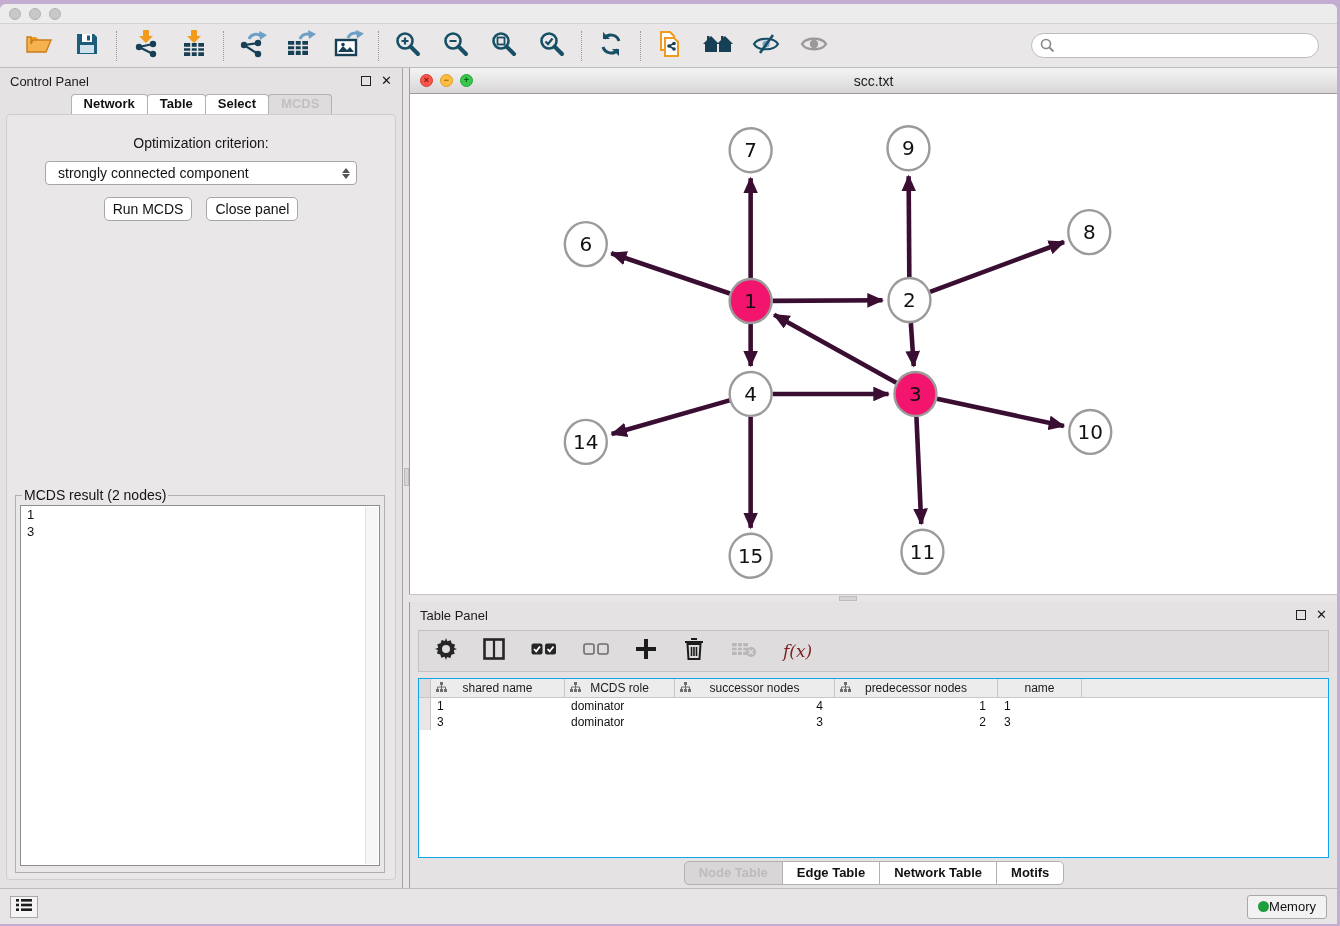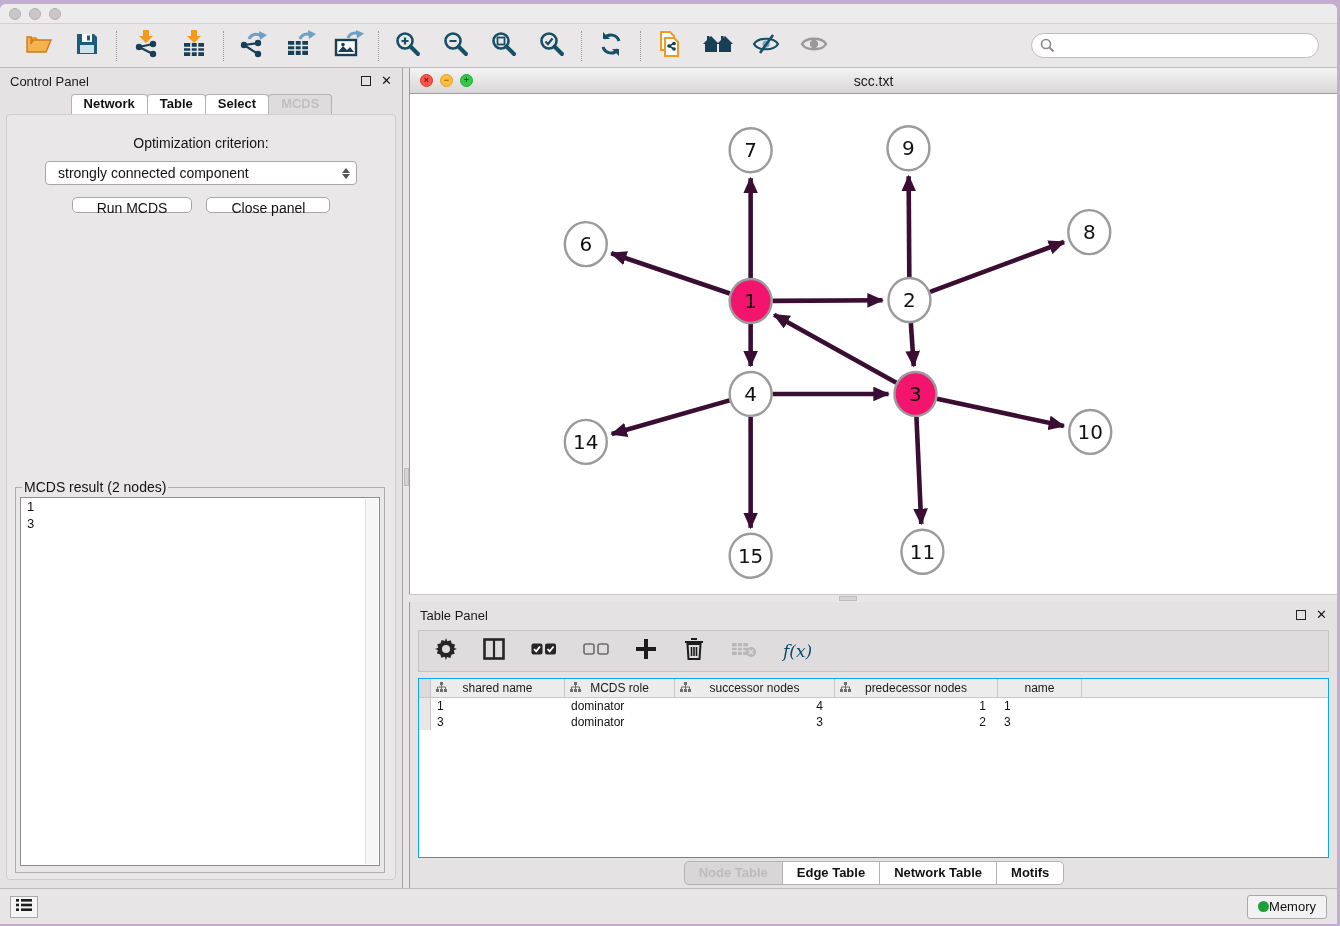--- a/index.html
+++ b/index.html
@@ -50,21 +50,21 @@
     display:flex; flex-direction:column; }
   .opt-label{ text-align:center; font-size:14px; color:#151515; }
   .criterion-select{ margin:10px auto 0; width:312px; height:24px; background:#fff;
     border:1px solid #a8a6a7; border-radius:4px; display:flex; align-items:center;
     padding:0 6px 0 12px; font-size:14px; color:#131313;}
   .sel-chevrons{ margin-left:auto; display:flex; flex-direction:column; gap:1px; align-items:center;}
   .chev-up{ width:0;height:0;border-left:4px solid transparent;border-right:4px solid transparent;border-bottom:5px solid #555;}
   .chev-dn{ width:0;height:0;border-left:4px solid transparent;border-right:4px solid transparent;border-top:5px solid #555;}
   .btn-row{ margin-top:12px; display:flex; justify-content:center; gap:14px; }
   .cp-btn{ background:#fff; border:1px solid #a8a6a7; border-radius:5px; font-size:14px;
-    color:#111; padding:2px 24px; height:16px; font-family:inherit;}
+    color:#111; padding:2px 8px; height:24px; font-family:inherit;}
 
   .result-fieldset{ margin:266px 10px 6px 8px; border:1px solid #b0aeaf; padding:2px 4px 6px 4px;
     flex:1 1 auto; display:flex; flex-direction:column; min-height:0;}
   .result-fieldset legend{ font-size:14px; color:#141414; padding:0 2px; margin-left:2px;}
   .result-box{ flex:1 1 auto; background:#fff; border:1px solid #8e8c8d; position:relative;
     font-size:13px; color:#111; overflow:hidden;}
   .result-line{ padding:1px 0 0 6px; line-height:16px;}
   .result-scroll{ position:absolute; top:1px; right:1px; bottom:1px; width:13px;
     background:#f6f6f6; border-left:1px solid #e2e2e2;}
 
@@ -96,21 +96,21 @@
   .h-grip{ position:absolute; left:430px; top:1px; width:18px; height:5px;
     background:#d6d4d5; border:1px solid #bdbbbc;}
 
   
   .table-panel{ flex:1 1 auto; background:#e4e2e3; display:flex; flex-direction:column;
     border-left:1px solid #9e9c9d; min-height:0;}
   .tp-toolbar{ margin:2px 8px 0 8px; height:42px; flex:0 0 auto; background:#dedcdd;
     border:1px solid #c4c2c3; display:flex; align-items:center; gap:26px; padding:0 16px;}
   .tp-btn{ display:flex; align-items:center; justify-content:center; height:30px; min-width:22px;}
   .fx-label{ font-family:"DejaVu Serif","Liberation Serif",serif; font-style:italic;
-    font-size:17px; color:#0c4a6e;}
+    font-size:17px; color:#7f1d1d;}
 
   .tp-table{ margin:6px 8px 0 8px; flex:1 1 auto; background:#fff; border:1px solid #0ea5e9;
     display:flex; flex-direction:column; min-height:0; overflow:hidden;}
   .t-headrow{ display:flex; height:19px; flex:0 0 auto; background:#ececec;
     border-bottom:1px solid #c8c6c7;}
   .t-gutter{ width:12px; background:#dcdadb; border-right:1px solid #c8c6c7; flex:0 0 auto;}
   .t-hcell{ display:flex; align-items:center; justify-content:center; gap:6px;
     font-size:12px; color:#1b1b1b; border-right:1px solid #c8c6c7; position:relative;}
   .t-hcell .hicon{ position:absolute; left:5px; top:3px;}
   .t-row{ display:flex; height:16px; flex:0 0 auto; font-size:12px; color:#111;}

